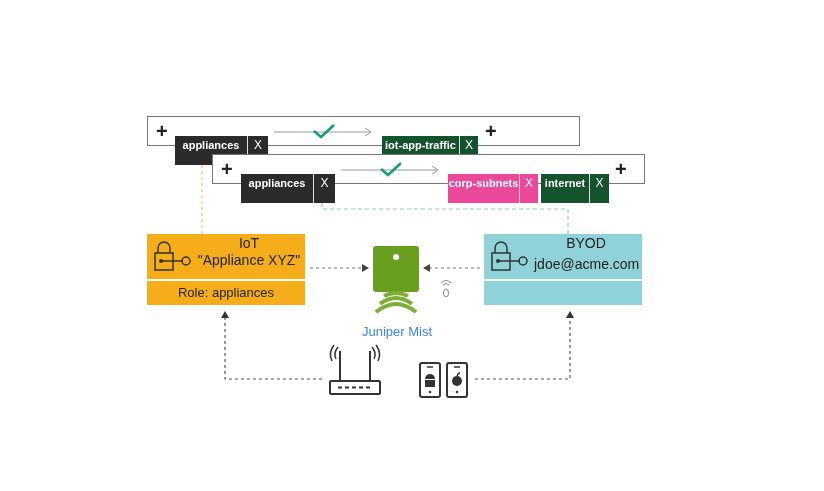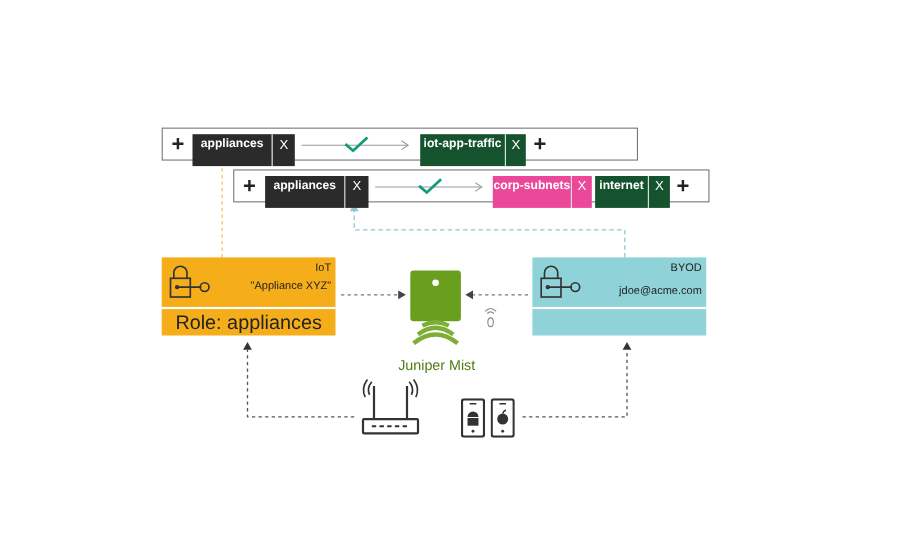--- a/index.html
+++ b/index.html
@@ -1,31 +1,31 @@
 <!DOCTYPE html>
 <html><head>
 <meta charset="utf-8">
 <style>
   html,body{margin:0;padding:0;background:#fff;}
   body{width:824px;height:491px;position:relative;overflow:hidden;font-family:"Liberation Sans",sans-serif;}
   .abs{position:absolute;}
   .rule{position:absolute;height:30px;border:1px solid #777;background:#fff;box-sizing:border-box;}
   .plus{position:absolute;top:3px;font-size:20px;color:#222;font-weight:bold;line-height:22px;}
-  .chip{position:absolute;top:5px;height:29px;line-height:19px;color:#fff;font-size:11px;font-weight:bold;text-align:center;box-sizing:border-box;}
+  .chip{position:absolute;top:19px;height:29px;line-height:19px;color:#fff;font-size:11px;font-weight:bold;text-align:center;box-sizing:border-box;}
   .dark{background:#2b2b2b;}
   .green{background:#14532d;}
   .red{background:#ec4899;}
   .x{border-left:1px solid #ddd;font-weight:normal;font-size:12px;}
   .card{position:absolute;width:158px;height:71px;box-sizing:border-box;color:#222;}
-  .card .hline{position:absolute;left:50px;right:4px;text-align:right;font-size:10px;line-height:15px;}
+  .card .hline{position:absolute;left:50px;right:4px;text-align:center;font-size:14px;line-height:15px;}
   .card .divider{position:absolute;left:0;right:0;top:45px;height:2px;background:#fff;}
-  .card .role{position:absolute;left:0;right:0;top:47px;height:24px;line-height:24px;text-align:center;font-size:18px;}
+  .card .role{position:absolute;left:0;right:0;top:47px;height:24px;line-height:24px;text-align:center;font-size:13px;}
   .iot{background:#f5ad1a;}
   .byod{background:#8fd2d8;}
-  .label{font-size:13px;color:#4d7c0f;}
+  .label{font-size:13px;color:#3b82f6;}
 </style>
 </head>
 <body>
 
 <svg class="abs" style="left:0;top:0" width="824" height="491">
 
   <line x1="202" y1="147" x2="202" y2="234" stroke="#f5c85a" stroke-width="1.2" stroke-dasharray="3,3"></line>
   <circle cx="202" cy="148" r="2" fill="#f5b320"></circle>
 
   <polyline points="568,234 568,209 322,209 322,190" fill="none" stroke="#8ec8d0" stroke-width="1.2" stroke-dasharray="4,3"></polyline>

